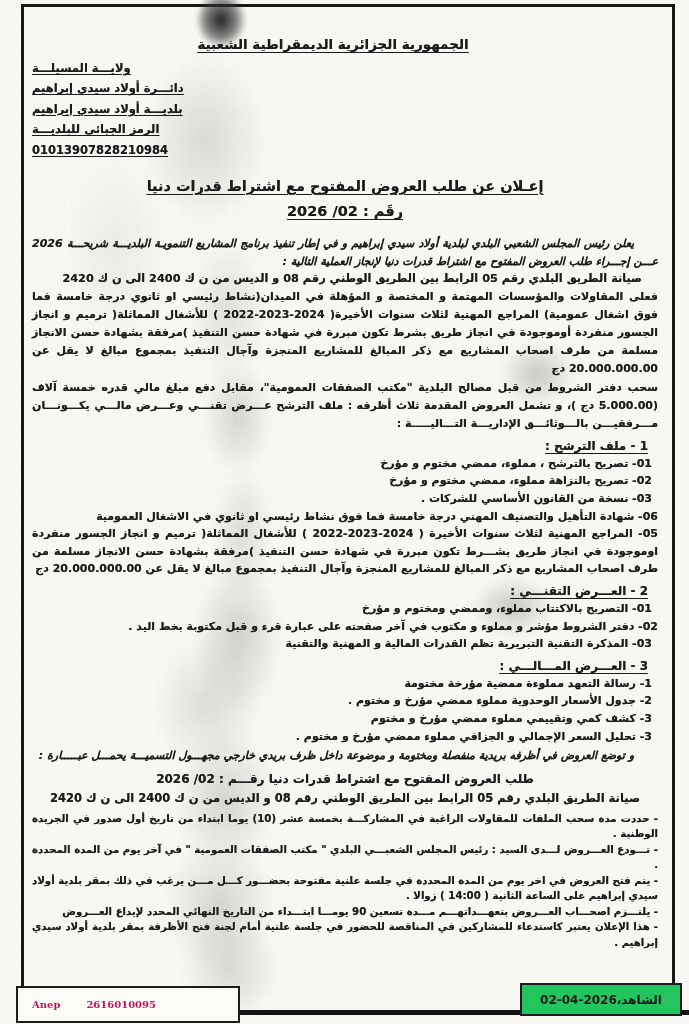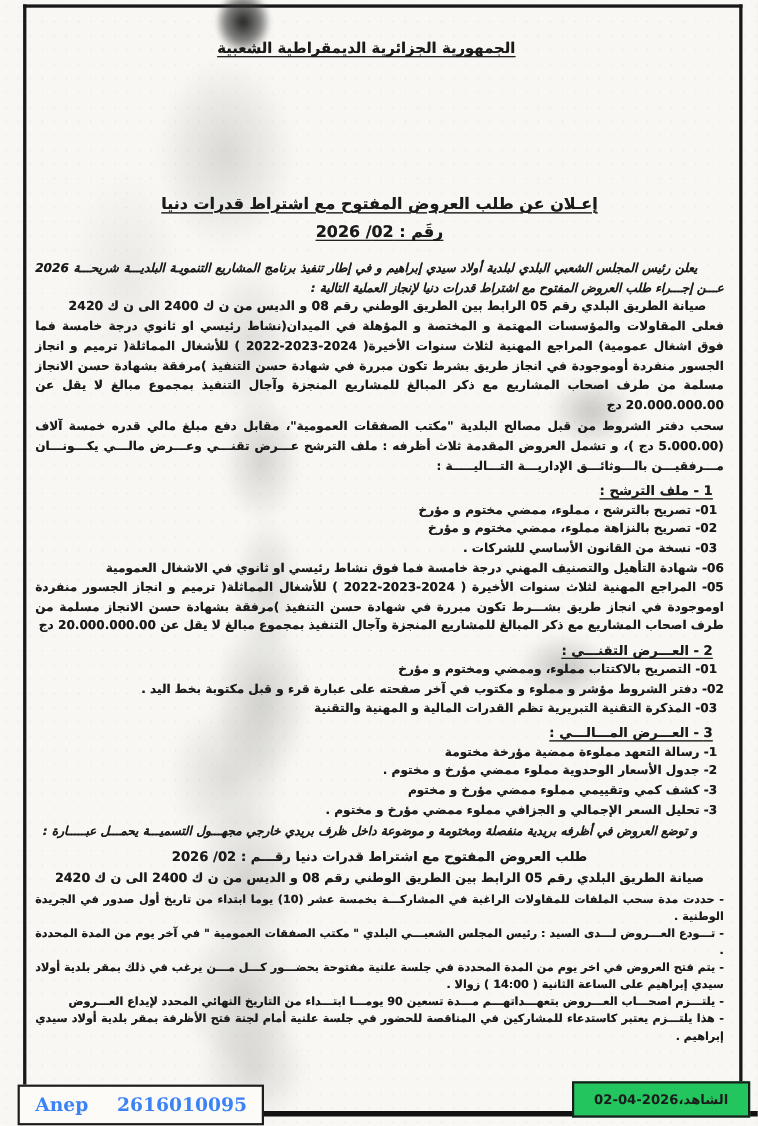--- a/index.html
+++ b/index.html
@@ -57,21 +57,21 @@
   .item.long{text-align:justify;padding-right:0;}
   .env-label1{text-align:center;font-size:12px;line-height:1.7;margin-top:4px;}
   .env-label2{text-align:center;font-size:11.5px;line-height:1.6;margin-bottom:3px;}
   .notes{margin-top:2px;}
   .note{font-size:10.2px;line-height:1.52;text-align:justify;}
   
   .anep-box{
     position:absolute;left:16px;top:986px;width:192px;height:33px;z-index:5;
     border:2px solid #1d1d1d;background:#fcfbf7;direction:ltr;
     display:flex;align-items:center;gap:26px;padding:0 14px;
-    font-family:"DejaVu Serif",serif;font-size:17px;font-weight:700;color:#3b82f6;
+    font-family:"DejaVu Serif",serif;font-size:10px;font-weight:700;color:#be185d;
   }
   .journal-box{
     position:absolute;left:520px;top:983px;width:158px;height:29px;z-index:5;
     border:2px solid #1d1d1d;background:#22c55e;direction:rtl;
     display:flex;align-items:center;justify-content:center;
     font-size:12px;font-weight:700;
   }
   
   .noise{position:absolute;pointer-events:none;filter:blur(4px);border-radius:50%;z-index:2;}
   .n0{left:196px;top:-8px;width:50px;height:56px;filter:blur(2px);
@@ -108,20 +108,27 @@
   <div class="noise n8"></div>
   <div class="noise n9"></div>
   <div class="noise n10"></div>
   <div class="noise n11"></div>
   <div class="noise n12"></div>
 
   <div class="content">
 
     <div class="header-zone">
       <div class="rep-title">الجمهورية الجزائرية الديمقراطية الشعبية</div>
+      <div class="auth-block">
+        <div>ولايـــة المسيلـــة</div>
+        <div>دائـــرة أولاد سيدي إبراهيم</div>
+        <div>بلديـــة أولاد سيدي إبراهيم</div>
+        <div>الرمز الجبائي للبلديـــة</div>
+        <div>01013907828210984</div>
+      </div>
     </div>
 
     <div class="main-title">
       <div>إعـلان عن طلب العروض المفتوح مع اشتراط قدرات دنيا</div>
       <div>رقَم : 02/ 2026</div>
     </div>
 
     <p class="para indent">يعلن رئيس المجلس الشعبي البلدي لبلدية أولاد سيدي إبراهيم و في إطار تنفيذ برنامج المشاريع التنمويـة البلديـــة شريحـــة 2026 عـــن إجـــراء طلب العروض المفتوح مع اشتراط قدرات دنيا لإنجاز العملية التالية :</p>
     <div class="operation">صيانة الطريق البلدي رقم 05 الرابط بين الطريق الوطني رقم 08 و الديس من ن ك 2400 الى ن ك 2420</div>
     <p class="para">فعلى المقاولات والمؤسسات المهتمة و المختصة و المؤهلة في الميدان(نشاط رئيسي او ثانوي درجة خامسة فما فوق اشغال عمومية) المراجع المهنية لثلاث سنوات الأخيرة( 2024-2023-2022 ) للأشغال المماثلة( ترميم و انجاز الجسور منفردة أوموجودة في انجاز طريق بشرط تكون مبررة في شهادة حسن التنفيذ )مرفقة بشهادة حسن الانجاز مسلمة من طرف اصحاب المشاريع مع ذكر المبالغ للمشاريع المنجزة وآجال التنفيذ بمجموع مبالغ لا يقل عن 20.000.000.00 دج</p>
@@ -159,21 +166,21 @@
 
     <p class="para indent">و توضع العروض في أظرفه بريدية منفصلة ومختومة و موضوعة داخل ظرف بريدي خارجي مجهـــول التسميـــة يحمـــل عبـــــارة :</p>
     <div class="env-label1">طلب العروض المفتوح مع اشتراط قدرات دنيا رقـــم : 02/ 2026</div>
     <div class="env-label2">صيانة الطريق البلدي رقم 05 الرابط بين الطريق الوطني رقم 08 و الديس من ن ك 2400 الى ن ك 2420</div>
 
     <div class="notes">
       <div class="note">- حددت مدة سحب الملفات للمقاولات الراغبة في المشاركـــة بخمسة عشر (10) يوما ابتداء من تاريخ أول صدور في الجريدة الوطنية .</div>
       <div class="note">- تـــودع العـــروض لـــدى السيد : رئيس المجلس الشعبـــي البلدي " مكتب الصفقات العمومية " في آخر يوم من المدة المحددة .</div>
       <div class="note">- يتم فتح العروض في اخر يوم من المدة المحددة في جلسة علنية مفتوحة بحضـــور كـــل مـــن يرغب في ذلك بمقر بلدية أولاد سيدي إبراهيم على الساعة الثانية ( 14:00 ) زوالا .</div>
       <div class="note">- يلتـــزم اصحـــاب العـــروض بتعهـــداتهـــم مـــدة تسعين 90 يومـــا ابتـــداء من التاريخ النهائي المحدد لإيداع العـــروض</div>
-      <div class="note">- هذا يلتـــزم يعتبر كاستدعاء للمشاركين في المناقصة للحضور في جلسة علنية أمام لجنة فتح الأظرفة بمقر بلدية أولاد سيدي إبراهيم .</div>
+      <div class="note">- هذا الإعلان يعتبر كاستدعاء للمشاركين في المناقصة للحضور في جلسة علنية أمام لجنة فتح الأظرفة بمقر بلدية أولاد سيدي إبراهيم .</div>
     </div>
 
   </div>
 
   <div class="anep-box">
     <span>Anep</span>
     <span>2616010095</span>
   </div>
 
   <div class="journal-box">

